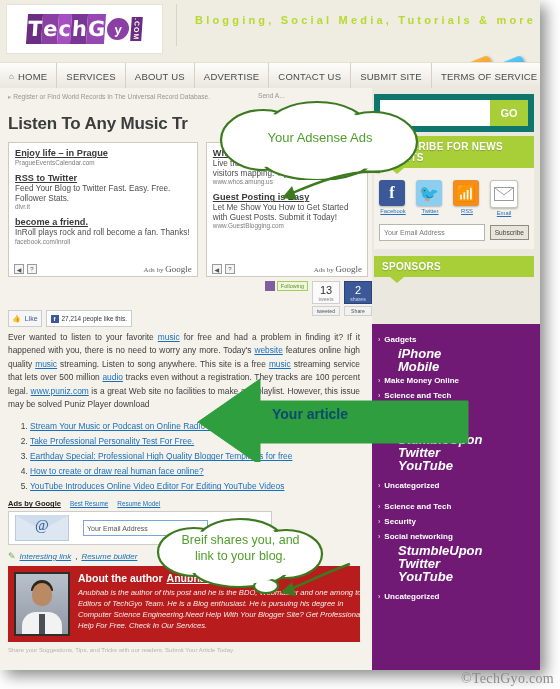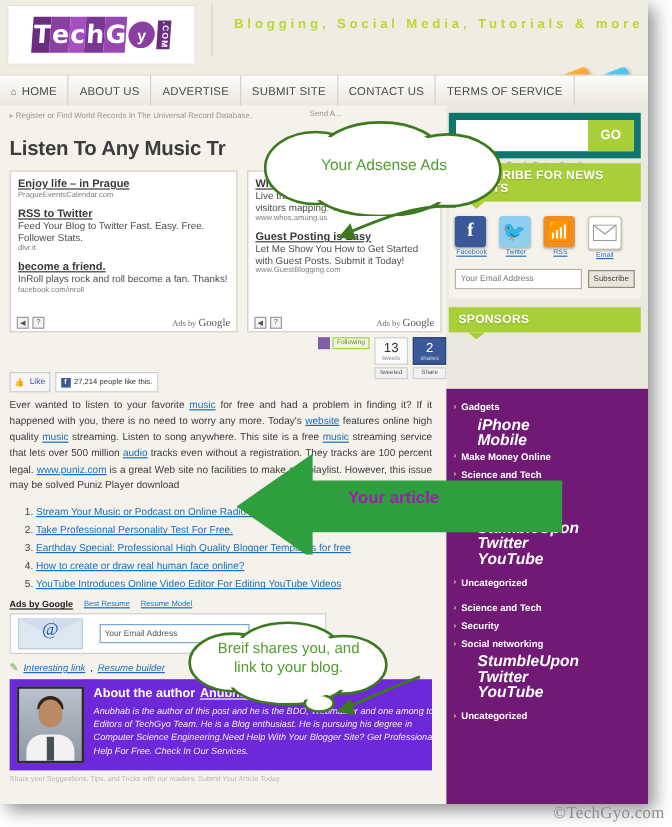--- a/index.html
+++ b/index.html
@@ -157,21 +157,21 @@
   .email-inp{
     margin-left:14px;border:1px solid #7aa7d6;height:14px;width:120px;font-size:7px;color:#555;
     display:flex;align-items:center;padding-left:3px;background:#fff;cursor:text;
   }
   .int-links{margin-top:6px;display:flex;align-items:center;gap:4px;font-size:8px;}
   .pencil{color:#6aa84f;font-size:9px;}
   .int-links a{color:#1a6fbd;text-decoration:underline;font-style:italic;cursor:pointer;}
 
   
   .authorbox{
-    margin-top:5px;width:352px;background:#6d28d9;display:flex;padding:6px;box-sizing:border-box;
+    margin-top:5px;width:352px;background:#b91c1c;display:flex;padding:6px;box-sizing:border-box;
   }
   .avatar{width:52px;height:60px;background:#9aa2ad;border:2px solid #2f2d2a;flex:none;position:relative;overflow:hidden;}
   .av-bg{position:absolute;inset:0;background:linear-gradient(#b9c2cc,#8f98a3);}
   .av-head{position:absolute;left:16px;top:9px;width:20px;height:23px;border-radius:50% 50% 45% 45%;background:#b98a64;}
   .av-hair{position:absolute;left:15px;top:6px;width:22px;height:11px;border-radius:11px 11px 0 0;background:#2e241c;}
   .av-body{position:absolute;left:6px;bottom:0;width:40px;height:22px;border-radius:14px 14px 0 0;background:#f2f2f2;}
   .av-tie{position:absolute;left:23px;bottom:0;width:6px;height:20px;background:#4a4f57;}
   .author-text{margin-left:8px;color:#ffffff;}
   .author-head{font-size:10.5px;font-weight:bold;color:#fff;display:flex;align-items:center;gap:4px;}
   .author-head u{cursor:pointer;}
@@ -271,24 +271,25 @@
     <div class="ribbon rb2">
         <div class="sq">♦</div>
       </div>
   </div>
 
   <div class="nav">
     <div class="nav-item">
       <span class="home-ico">⌂</span>
       <span>HOME</span>
     </div>
+    <div class="nav-item">SERVICES</div>
     <div class="nav-item">ABOUT US</div>
     <div class="nav-item">ADVERTISE</div>
+    <div class="nav-item">CONTACT US</div>
     <div class="nav-item">SUBMIT SITE</div>
-    <div class="nav-item">CONTACT US</div>
     <div class="nav-item">TERMS OF SERVICE</div>
 
   </div>
 
   <div class="content">
 
     <div class="ticker">
       <span class="dot">▸</span>
       <span>Register or Find World Records In The Universal Record Database.</span>
     </div>
@@ -548,21 +549,21 @@
     </div>
   </div>
 </div>
 
 <div class="arrow-wrap">
   <svg width="275" height="86" viewBox="0 0 275 86">
     <g transform="translate(3,3)">
       <polygon points="0,43 62,0 62,22 270,22 270,64 62,64 62,86" fill="#2f9e3f" stroke="#2f9e3f" stroke-width="1" style="filter:none"></polygon>
     </g>
   </svg>
-  <div style="position:absolute;left:95px;top:30px;color:#a21caf;font-size:14px;font-weight:bold;">Your article</div>
+  <div style="position:absolute;left:77px;top:30px;color:#0c4a6e;font-size:14px;font-weight:bold;">Your article</div>
 </div>
 
 <div class="cloud" style="left:205px;top:100px;width:230px;height:80px;">
   <svg width="230" height="80" viewBox="0 0 230 80">
     <g fill="#ffffff" stroke="#3d7a1f" stroke-width="2.2">
       <ellipse cx="58" cy="40" rx="42" ry="30"></ellipse>
       <ellipse cx="112" cy="28" rx="50" ry="26"></ellipse>
       <ellipse cx="168" cy="42" rx="44" ry="30"></ellipse>
       <ellipse cx="112" cy="58" rx="56" ry="22"></ellipse>
     </g>

